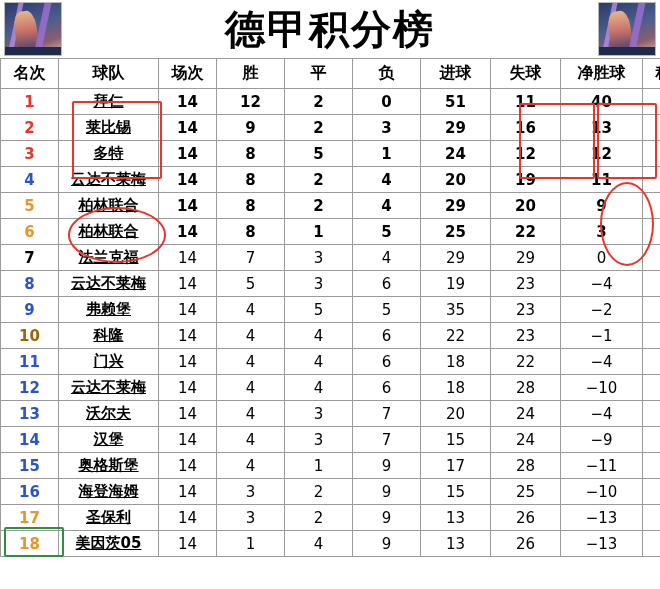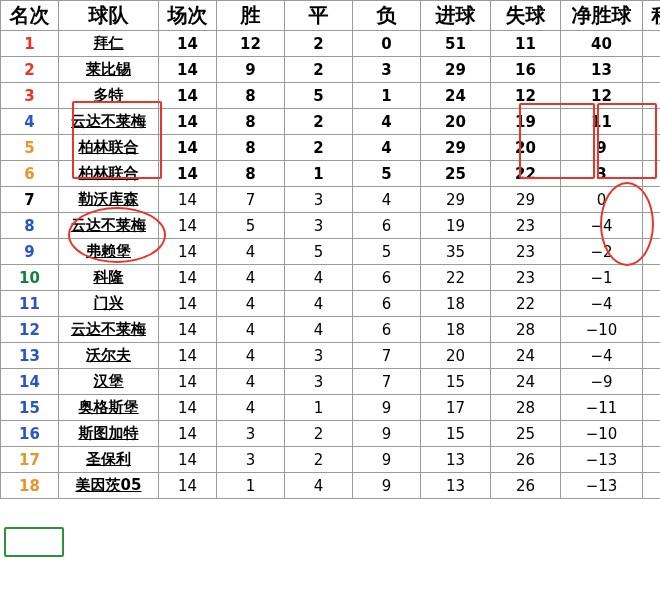--- a/index.html
+++ b/index.html
@@ -88,21 +88,21 @@
     border: 1px solid #9a9a9a;
     text-align: center;
     font-size: 15px;
     color: #000;
     height: 25px;
     padding: 0;
     font-family: "DejaVu Sans", "Liberation Sans", sans-serif;
   }
   table.standings thead th {
     font-weight: bold;
-    font-size: 20px;
+    font-size: 16px;
     height: 29px;
   }
   col.c-rank { width: 58px; }
   col.c-team { width: 100px; }
   col.c-played { width: 58px; }
   col.c-win { width: 68px; }
   col.c-draw { width: 68px; }
   col.c-loss { width: 68px; }
   col.c-gf { width: 70px; }
   col.c-ga { width: 70px; }
@@ -137,20 +137,37 @@
   .anno.green-box {
     border: 2px solid #2f8f3e;
     border-radius: 2px;
   }
 </style>
 </head>
 <body>
 
 <div class="page">
 
+  <div class="header">
+    <div class="logo left">
+      <div class="sky"></div>
+      <div class="streak s1"></div>
+      <div class="figure"></div>
+      <div class="streak s2"></div>
+      <div class="bar"></div>
+    </div>
+    <div class="title">德甲积分榜</div>
+    <div class="logo right">
+      <div class="sky"></div>
+      <div class="streak s1"></div>
+      <div class="figure"></div>
+      <div class="streak s2"></div>
+      <div class="bar"></div>
+    </div>
+  </div>
 
   <table class="standings">
     <colgroup>
       <col class="c-rank">
         <col class="c-team">
         <col class="c-played">
         <col class="c-win">
       <col class="c-draw">
         <col class="c-loss">
         <col class="c-gf">
@@ -240,21 +257,21 @@
           <td>8</td>
           <td>1</td>
           <td>5</td>
           <td>25</td>
           <td>22</td>
           <td>3</td>
           <td>25</td>
         </tr>
         <tr>
           <td class="rank" style="color: rgb(0, 0, 0);">7</td>
-          <td class="team">勒沃库森</td>
+          <td class="team">法兰克福</td>
           <td>14</td>
           <td>7</td>
           <td>3</td>
           <td>4</td>
           <td>29</td>
           <td>29</td>
           <td>0</td>
           <td>24</td>
         </tr>
         <tr>
@@ -275,21 +292,21 @@
           <td>14</td>
           <td>4</td>
           <td>5</td>
           <td>5</td>
           <td>35</td>
           <td>23</td>
           <td>−2</td>
           <td>17</td>
         </tr>
         <tr>
-          <td class="rank" style="color: #15803d;">10</td>
+          <td class="rank" style="color: #a16207;">10</td>
           <td class="team">科隆</td>
           <td>14</td>
           <td>4</td>
           <td>4</td>
           <td>6</td>
           <td>22</td>
           <td>23</td>
           <td>−1</td>
           <td>16</td>
         </tr>
@@ -348,21 +365,21 @@
           <td>4</td>
           <td>1</td>
           <td>9</td>
           <td>17</td>
           <td>28</td>
           <td>−11</td>
           <td>13</td>
         </tr>
         <tr>
           <td class="rank" style="color: rgb(42, 84, 200);">16</td>
-          <td class="team">斯图加特</td>
+          <td class="team">海登海姆</td>
           <td>14</td>
           <td>3</td>
           <td>2</td>
           <td>9</td>
           <td>15</td>
           <td>25</td>
           <td>−10</td>
           <td>11</td>
         </tr>
         <tr>

